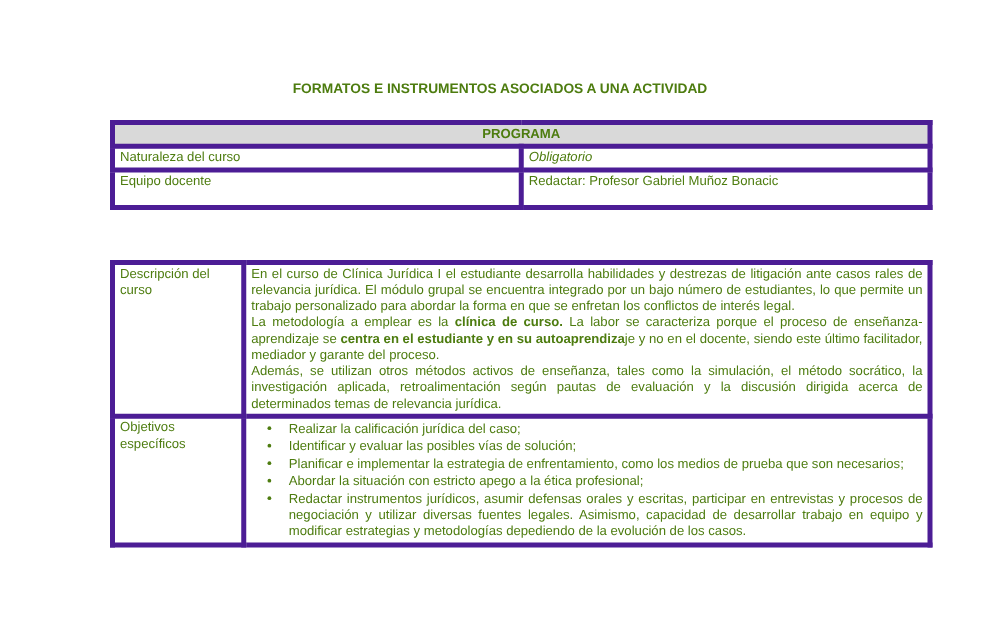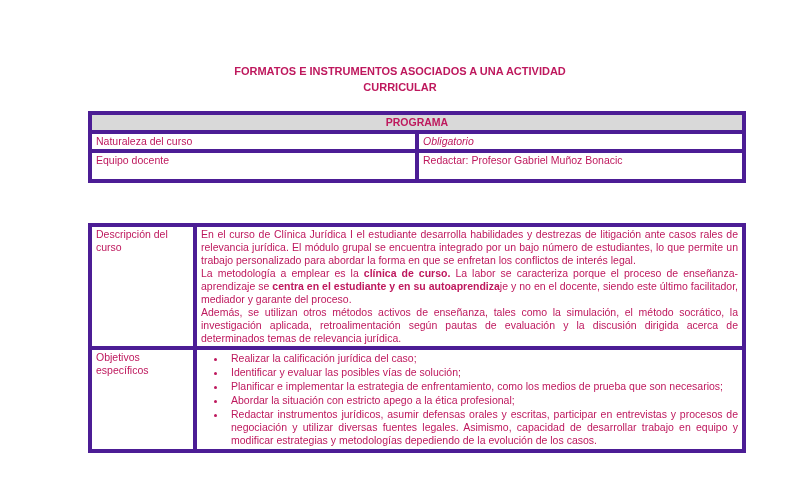--- a/index.html
+++ b/index.html
@@ -1,20 +1,20 @@
 <!DOCTYPE html>
 <html><head>
 <meta charset="utf-8">
 <style>
   html, body { margin: 0; padding: 0; background: #ffffff; }
   .page {
     width: 800px;
     height: 504px;
     background: #ffffff;
-    color: #be185d;
+    color: #4d7c0f;
     font-family: "Liberation Sans", sans-serif;
     box-sizing: border-box;
     overflow: hidden;
   }
   .doc-title {
     padding-top: 64px;
     text-align: center;
     font-weight: bold;
     font-size: 11px;
     line-height: 15.5px;
@@ -59,21 +59,20 @@
     padding-left: 4px;
   }
 </style>
 </head>
 <body>
 
 <div class="page">
 
   <div class="doc-title">
     <div>FORMATOS E INSTRUMENTOS ASOCIADOS A UNA ACTIVIDAD</div>
-    <div>CURRICULAR</div>
   </div>
 
   <div class="content">
 
     <table class="tbl tbl1">
       <tbody>
           <tr>
         <td class="hdr" colspan="2">PROGRAMA</td>
       </tr>
       <tr>

